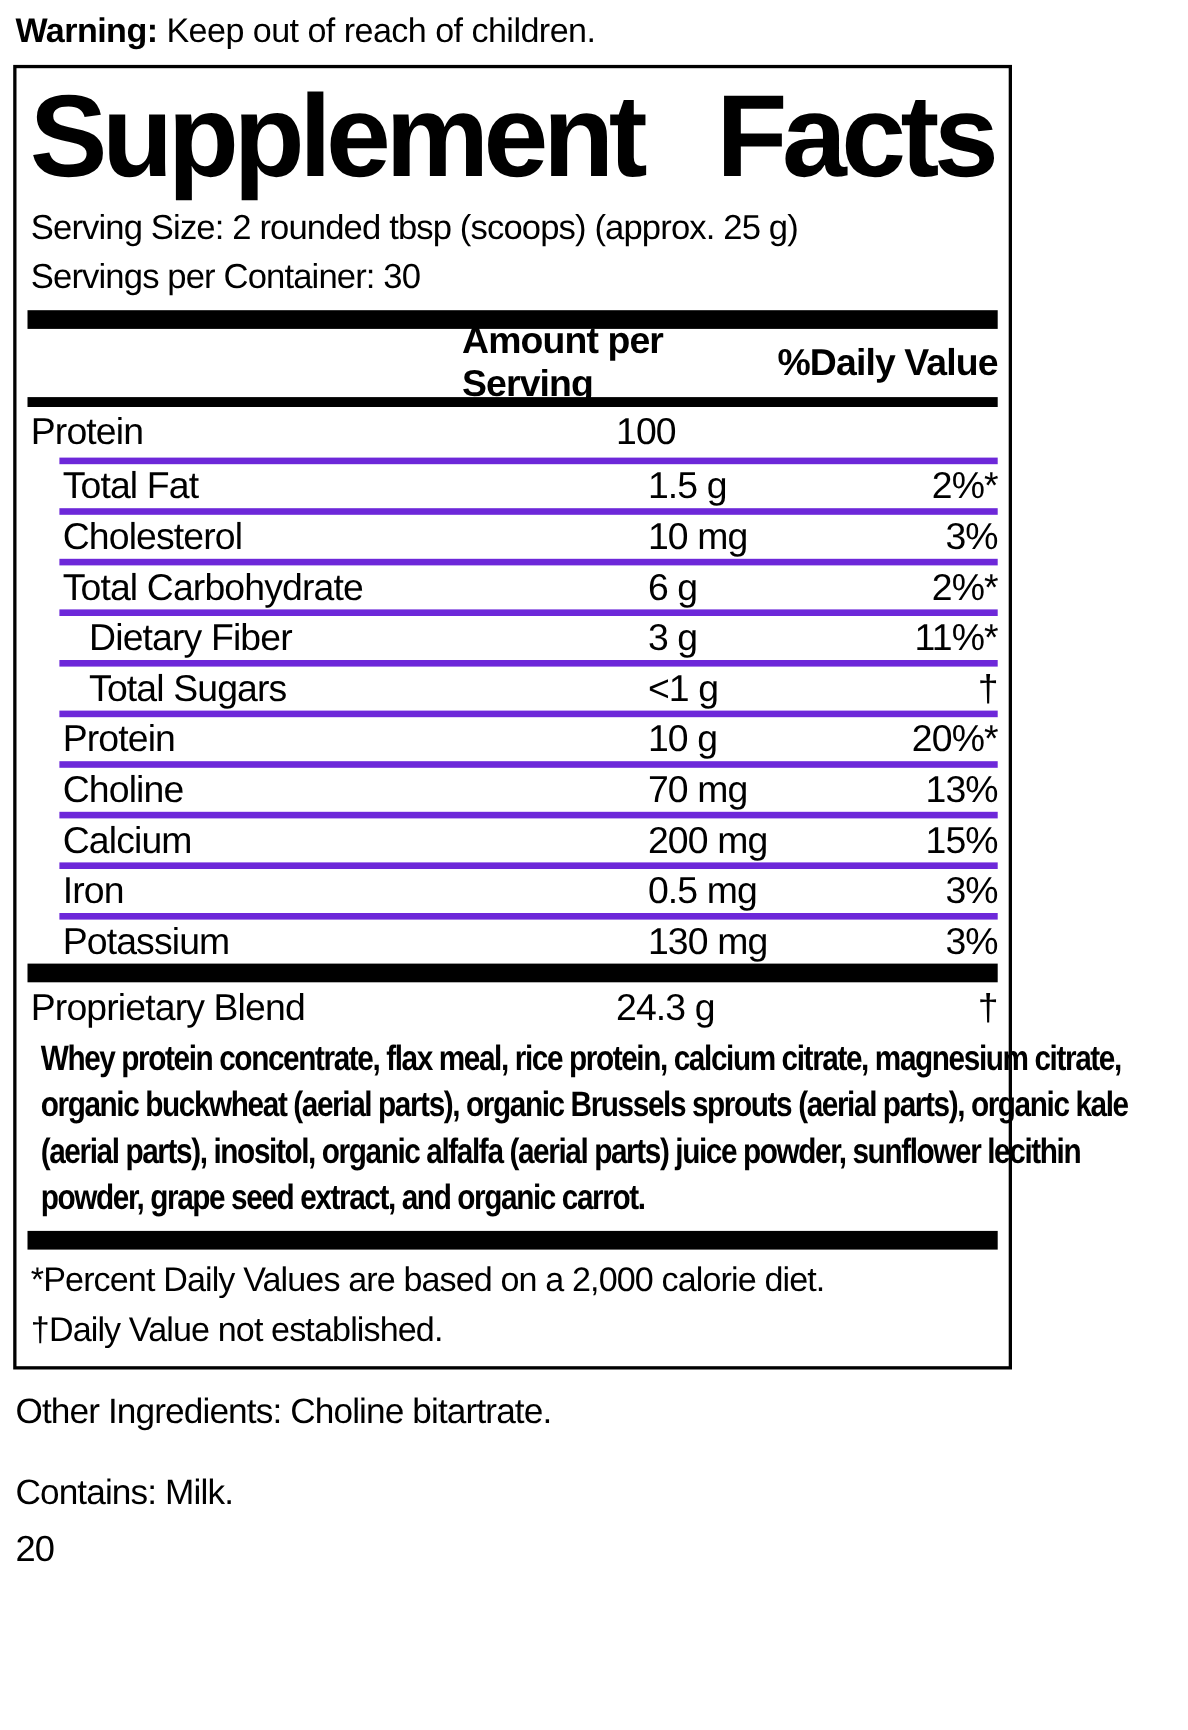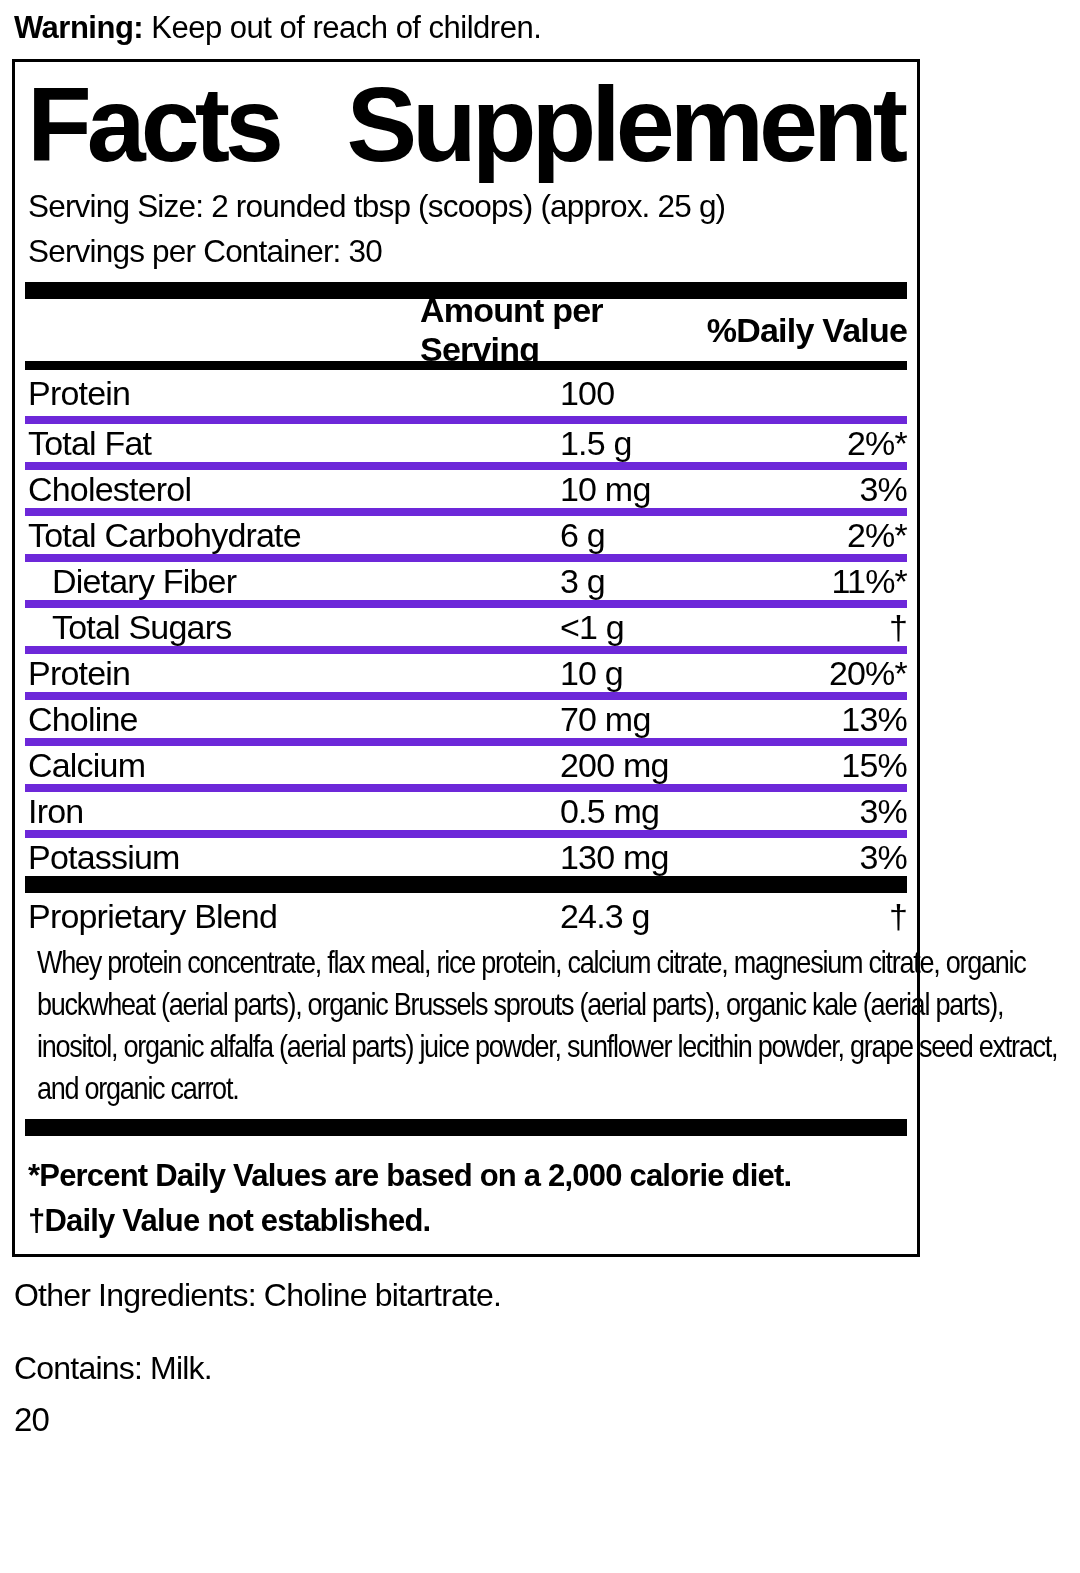--- a/index.html
+++ b/index.html
@@ -28,67 +28,67 @@
 
   .bar { background:#000; width:100%; }
   .bar-thick { height:17px; }
   .bar-med { height:9px; }
 
   .hdr-row { display:flex; align-items:center; height:62px; font-weight:bold; font-size:34px; letter-spacing:-0.8px; padding-left:3px; }
   .hdr-spacer { width:392px; }
   .hdr-amount { flex:1; }
   .hdr-dv { }
 
-  .rows .n-row + .n-row { border-top:8px solid #6d28d9; }
+  .rows .n-row + .n-row { border-top:6px solid #6d28d9;margin-left:29px; }
   .n-row {
     display:grid; grid-template-columns:532px 1fr auto;
     align-items:center; height:46px;
     font-size:34px; letter-spacing:-0.8px;
     padding-left:3px;
   }
   .n-row .dv { text-align:right; }
   .n-row.indent .lbl { padding-left:24px; }
 
   .blend-row {
     display:grid; grid-template-columns:532px 1fr auto;
     align-items:center; height:46px;
     font-size:34px; letter-spacing:-0.8px;
     padding-left:3px;
   }
   .blend-row .dv { text-align:right; }
 
-  .blend-desc-wrap { padding:2px 0 10px 12px; }
+  .blend-desc-wrap { padding:2px 0 10px 12px;font-weight:bold; }
   .blend-desc {
     font-size:32px; line-height:42px; letter-spacing:-1.5px;
     width:1210px; transform:scaleX(0.845); transform-origin:left top;
   }
 
-  .footnotes { font-size:31px; letter-spacing:-0.8px; line-height:1.45; padding:18px 0 0 3px;font-weight:bold; }
+  .footnotes { font-size:31px; letter-spacing:-0.8px; line-height:1.45; padding:6px 0 0 3px; }
 
   .below-line { font-size:32px; letter-spacing:-0.8px; padding-left:2px; }
   .other-ing { margin-top:20px; }
   .contains { margin-top:36px; }
   .includes { margin-top:36px; }
   .reg { font-size:0.55em; vertical-align:super; letter-spacing:0; }
   .page-num { margin-top:14px; font-size:33px; letter-spacing:-0.8px; padding-left:2px; }
 </style>
 </head>
 <body>
 
 <div class="page">
 
   <div class="warning-line">
     <span class="w-label">Warning:</span><span> Keep out of reach of children.</span>
   </div>
 
   <div class="panel">
 
     <div class="title-row">
+      <span>Supplement</span>
       <span>Facts</span>
-      <span>Supplement</span>
     </div>
 
     <div class="serving-info">
       <div>Serving Size: 2 rounded tbsp (scoops) (approx. 25 g)</div>
       <div>Servings per Container: 30</div>
     </div>
 
     <div class="bar bar-thick"></div>
 
     <div class="hdr-row">

